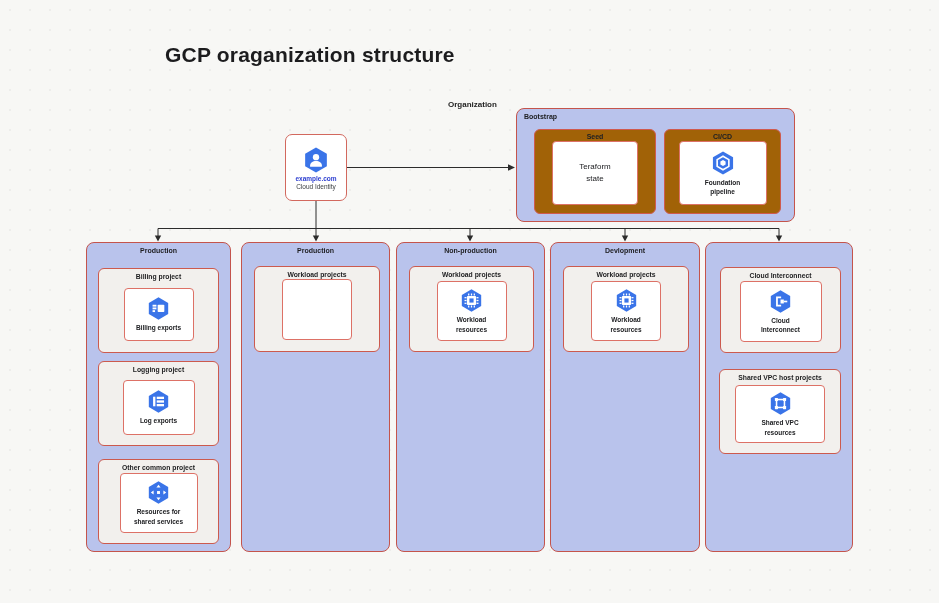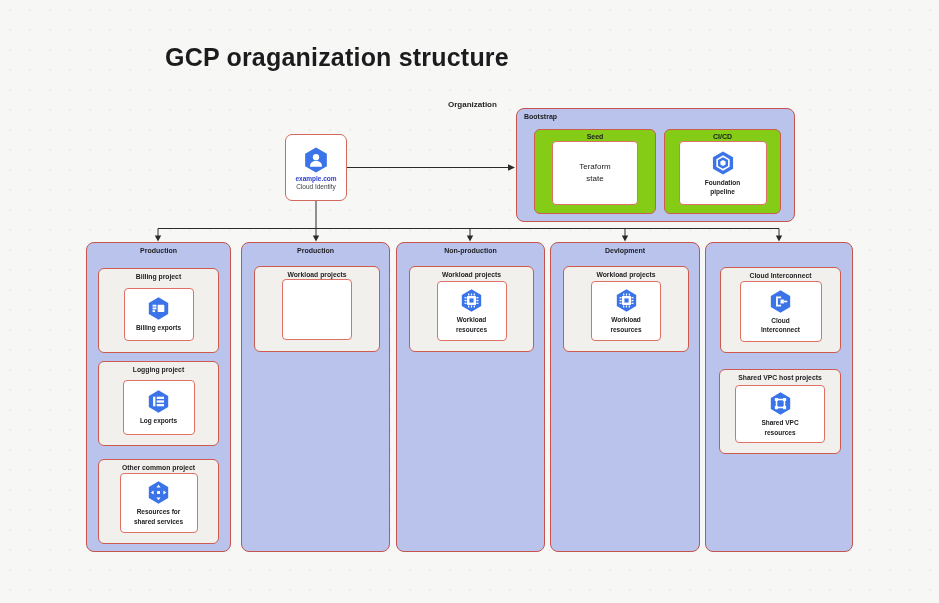--- a/index.html
+++ b/index.html
@@ -5,37 +5,37 @@
   :root{
     --canvas-bg:#f7f7f5; --container-fill:#b9c3ec; --container-border:#c4544c;
     --project-fill:#f2f0ed; --project-border:#cc5a4e; --resource-border:#dd7166;
     --icon-blue:#3a74e8; --link-blue:#2d3fd0; --connector:#2b2b2b;
   }
   *{margin:0;padding:0;box-sizing:border-box;}
   html,body{width:939px;height:603px;overflow:hidden;}
   body{font-family:"Liberation Sans","DejaVu Sans",sans-serif;background:var(--canvas-bg);}
   .canvas{position:relative;width:939px;height:603px;background:var(--canvas-bg);
     background-image:radial-gradient(#ededeb 1px, transparent 1.2px);background-size:20px 20px;}
-  .title{position:absolute;left:165px;top:43px;font-size:25px;font-weight:600;color:#1c1c1e;letter-spacing:.2px;}
+  .title{position:absolute;left:165px;top:43px;font-size:21px;font-weight:600;color:#1c1c1e;letter-spacing:.2px;}
   .connectors{position:absolute;left:0;top:0;pointer-events:none;}
   .connectors line{stroke:var(--connector);stroke-width:1;}
   .connectors path{fill:var(--connector);}
 
   .identity-node{position:absolute;left:285px;top:134px;width:62px;height:67px;background:#fff;
     border:1px solid #d2685e;border-radius:7px;display:flex;flex-direction:column;align-items:center;
     justify-content:center;gap:1px;}
   .identity-domain{font-size:6.5px;font-weight:700;color:var(--link-blue);}
   .identity-name{font-size:6.5px;font-weight:500;color:#3c4043;}
 
   .org-label{position:absolute;left:448px;top:100px;font-size:8px;font-weight:600;color:#1f1f1f;}
 
   .container{position:absolute;background:var(--container-fill);border:1px solid var(--container-border);border-radius:8px;}
   .bootstrap{left:516px;top:108px;width:279px;height:114px;}
   .bootstrap-label{position:absolute;left:7px;top:4px;font-size:7px;font-weight:700;color:#202124;}
-  .subbox{position:absolute;top:20px;height:85px;background:#84cc16;border:1px solid #cf5a4e;border-radius:6px;}
+  .subbox{position:absolute;top:20px;height:85px;background:#a16207;border:1px solid #cf5a4e;border-radius:6px;}
   .subbox-label{position:absolute;top:3px;width:100%;text-align:center;font-size:7px;font-weight:600;color:#202124;}
   .seed{left:17px;width:122px;}
   .cicd{left:147px;width:117px;}
 
   .col{position:absolute;top:242px;height:310px;background:var(--container-fill);
     border:1px solid var(--container-border);border-radius:8px;}
   .col-label{position:absolute;top:4px;width:100%;text-align:center;font-size:7px;font-weight:700;color:#1d1d1f;}
   .project{position:absolute;background:var(--project-fill);border:1px solid var(--project-border);border-radius:6px;}
   .project-label{position:absolute;top:4px;width:100%;text-align:center;font-size:6.8px;font-weight:700;color:#1d1d1f;}
   .resource{position:absolute;left:50%;transform:translateX(-50%);background:#fff;

